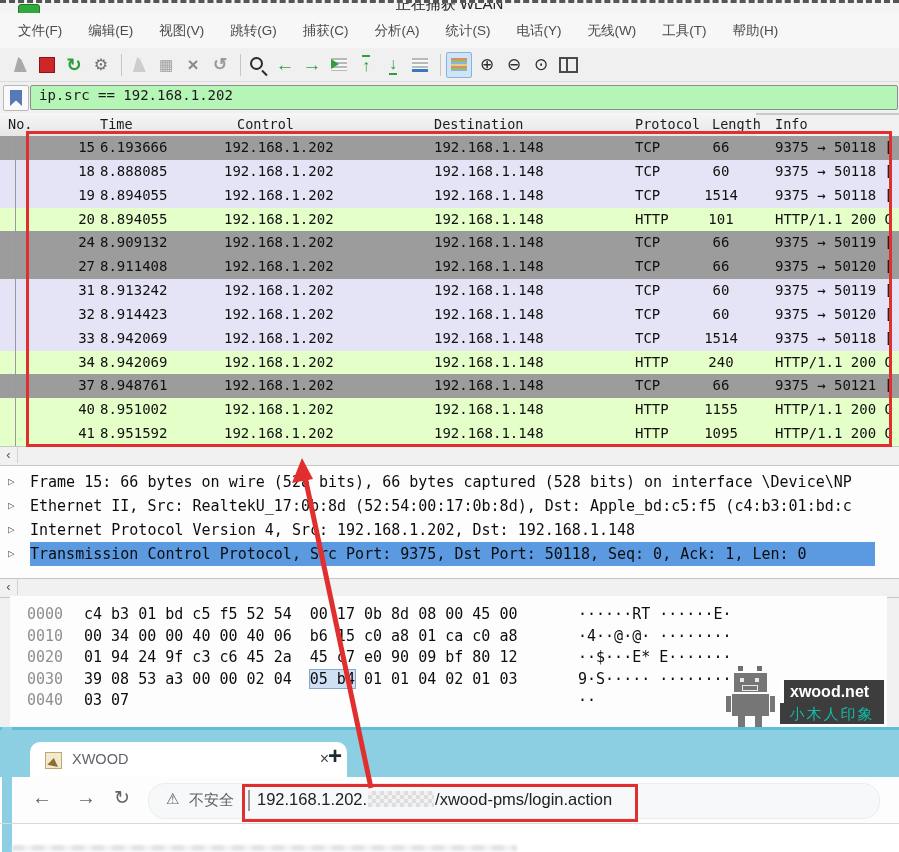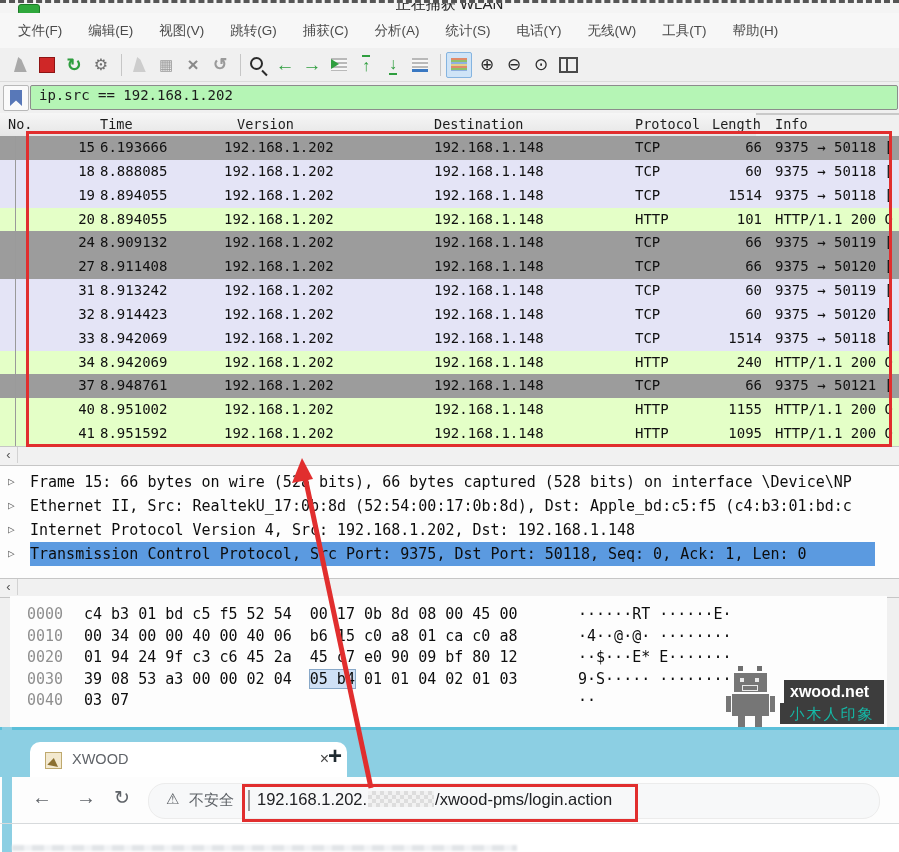--- a/index.html
+++ b/index.html
@@ -78,21 +78,21 @@
   .h-no{left:8px;} .h-time{left:100px;} .h-src{left:237px;} .h-dst{left:434px;}
   .h-proto{left:635px;} .h-len{left:712px;} .h-info{left:775px;}
 
   .plist{position:absolute;left:0;top:136px;width:899px;height:310px;background:#4c1d95;overflow:hidden;}
   .plist::before{content:"";position:absolute;left:10px;top:0;bottom:0;width:1px;background:#c4c4c4;}
   .plist::after{content:"";position:absolute;left:15px;top:0;bottom:0;width:1px;background:#9a9a9a;}
   .prow{position:relative;height:23.85px;font-size:14px;line-height:23.85px;color:#111;}
   .prow span{position:absolute;white-space:nowrap;}
   .c-no{left:30px;width:65px;text-align:right;}
   .c-time{left:100px;} .c-src{left:224px;} .c-dst{left:434px;} .c-proto{left:635px;}
-  .c-len{left:680px;width:82px;text-align:right;}
+  .c-len{left:680px;width:82px;text-align:center;}
   .c-info{left:775px;width:121px;overflow:hidden;}
   .row-gray{background:#9c9c9c;}
   .row-lav{background:#e4e4f6;}
   .row-green{background:#e4ffc7;}
 
   
   .hscroll{position:absolute;left:0;width:899px;height:18px;background:#f1f1f1;
            border-top:1px solid #c6c6c6;border-bottom:1px solid #c6c6c6;}
   .hs1{top:446px;} .hs2{top:578px;}
   .hscroll .larr{position:absolute;left:0;top:0;width:17px;height:16px;border-right:1px solid #d2d2d2;
@@ -223,21 +223,21 @@
   <div class="filterbar">
     <span class="bm-btn">
         <span class="bm-icon"></span>
       </span>
     <div class="filter-input mono">ip.src == 192.168.1.202</div>
   </div>
 
   <div class="plist-header mono">
     <span class="h-no">No.</span>
     <span class="h-time">Time</span>
-    <span class="h-src">Version</span>
+    <span class="h-src">Control</span>
     <span class="h-dst">Destination</span>
     <span class="h-proto">Protocol</span>
     <span class="h-len">Length</span>
     <span class="h-info">Info</span>
   </div>
 
   <div class="plist mono" id="plist">
       <div class="prow row-gray">
         <span class="c-no">15</span>
         <span class="c-time">6.193666</span>

